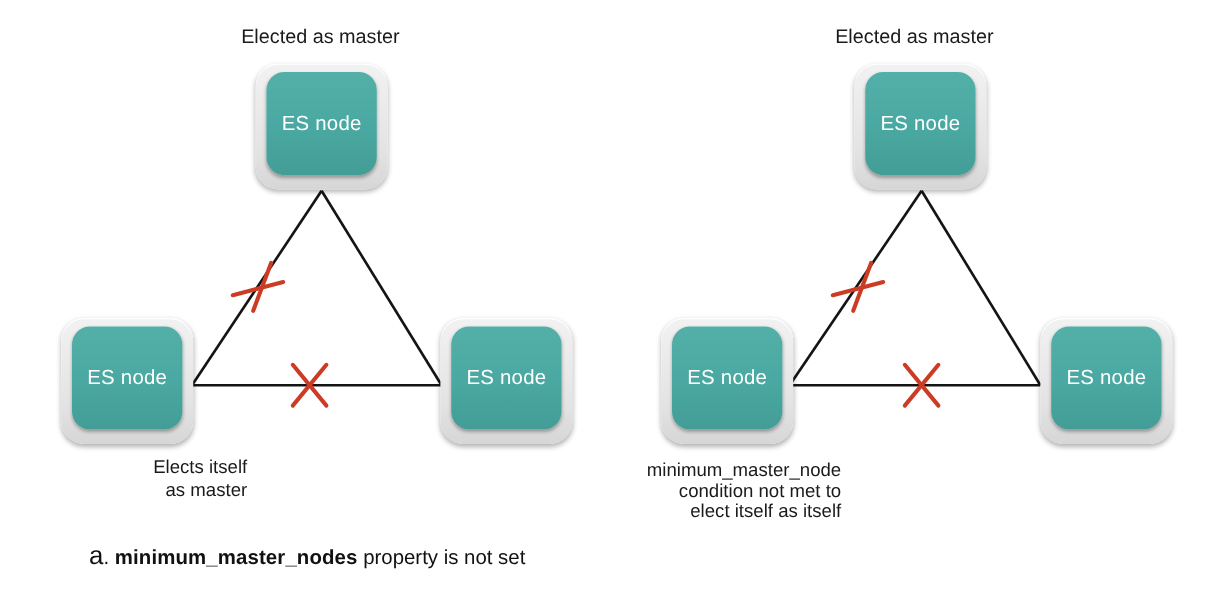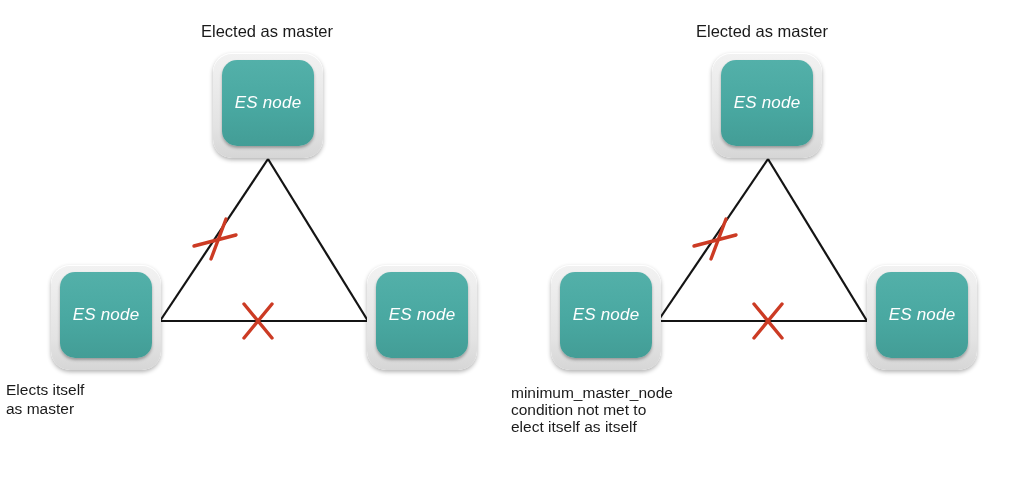--- a/index.html
+++ b/index.html
@@ -25,21 +25,20 @@
     pointer-events: none;
   }
   .edge { stroke: #141414; stroke-width: 2.2; }
   .cross { stroke: #cc3b24; stroke-width: 3.4; stroke-linecap: round; }
   .node-frame {
     position: absolute;
     width: 110px; height: 105px;
     border-radius: 19px;
     background: linear-gradient(180deg, #f2f2f2 0%, #e3e3e3 70%, #d6d6d6 100%);
     box-shadow: 0 2px 4px rgba(0,0,0,0.30), inset 0 1px 0 #ffffff;
-    font-style: italic;
   }
   .node-box {
     position: absolute;
     left: 9px; right: 9px; top: 7px; bottom: 12px;
     border-radius: 15px;
     background: linear-gradient(180deg, #53b0a9 0%, #49a8a1 55%, #439d96 100%);
     box-shadow: 0 2px 3px rgba(0,0,0,0.30);
     display: flex;
     align-items: center;
     justify-content: center;
@@ -52,21 +51,21 @@
   .top-label {
     position: absolute;
     top: 22px;
     width: 400px;
     text-align: center;
     font-size: 16.5px;
     color: #1a1a1a;
   }
   .note {
     position: absolute;
-    text-align: left;
+    text-align: right;
     font-size: 15.5px;
     color: #1a1a1a;
     white-space: pre-line;
   }
   .note-a { line-height: 19px; }
   .note-b { line-height: 17px; }
   .caption {
     position: absolute;
     width: 510px;
     text-align: center;
@@ -113,20 +112,23 @@
 
     <div class="node-frame" style="left:367px; top:265px">
       <div class="node-box">
         <span class="node-label">ES node</span>
       </div>
     </div>
 
     <div class="note note-a" style="left:6px; top:380px; width:200px">Elects itself
 as master</div>
 
+    <div class="caption" style="left:1px; top:451px">
+      <span class="cap-letter">a</span><span>. </span><span class="cap-code">minimum_master_nodes</span><span> property is not set</span>
+    </div>
   </section>
 
   <section class="panel" style="left:509px">
 
     <svg class="edges" viewBox="0 0 510 502">
       <line class="edge" x1="259" y1="159" x2="149" y2="321" stroke="#141414"></line>
       <line class="edge" x1="259" y1="159" x2="358" y2="321" stroke="#141414"></line>
       <line class="edge" x1="149" y1="321" x2="358" y2="321" stroke="#141414"></line>
       <g>
         <line class="cross" x1="217" y1="219" x2="202" y2="259" stroke="#cc3b24"></line>

